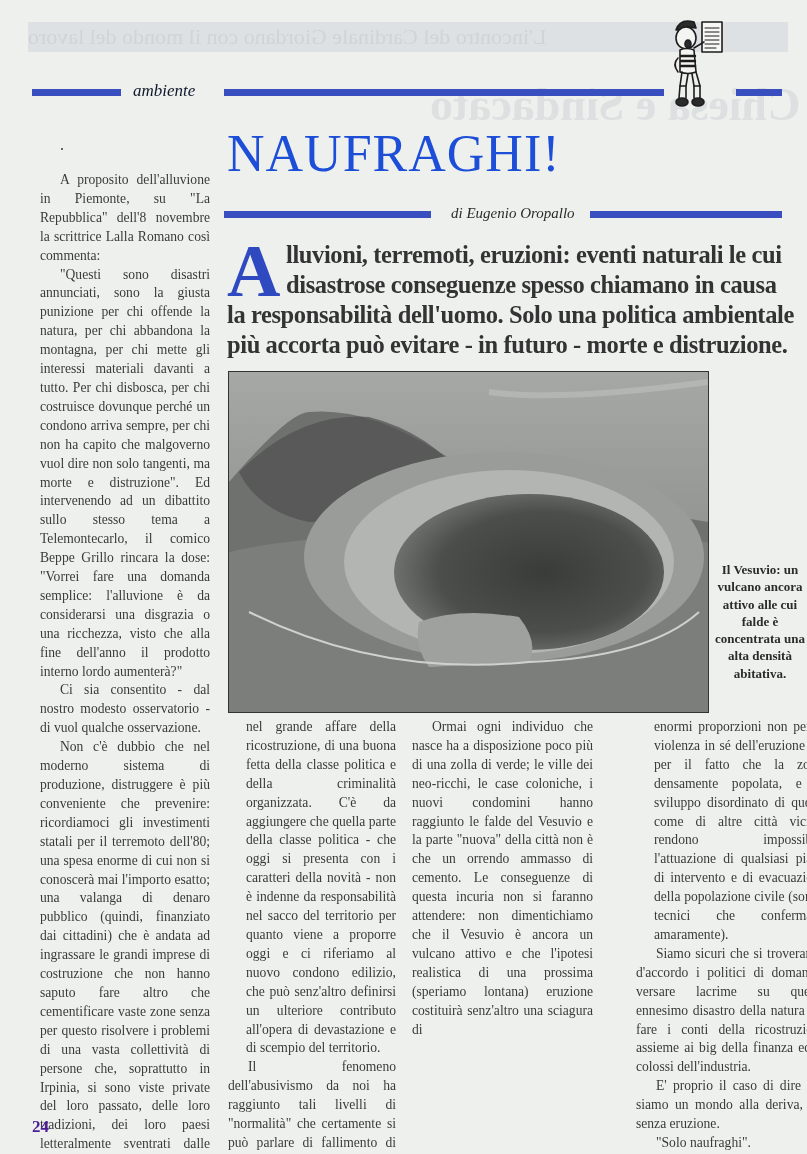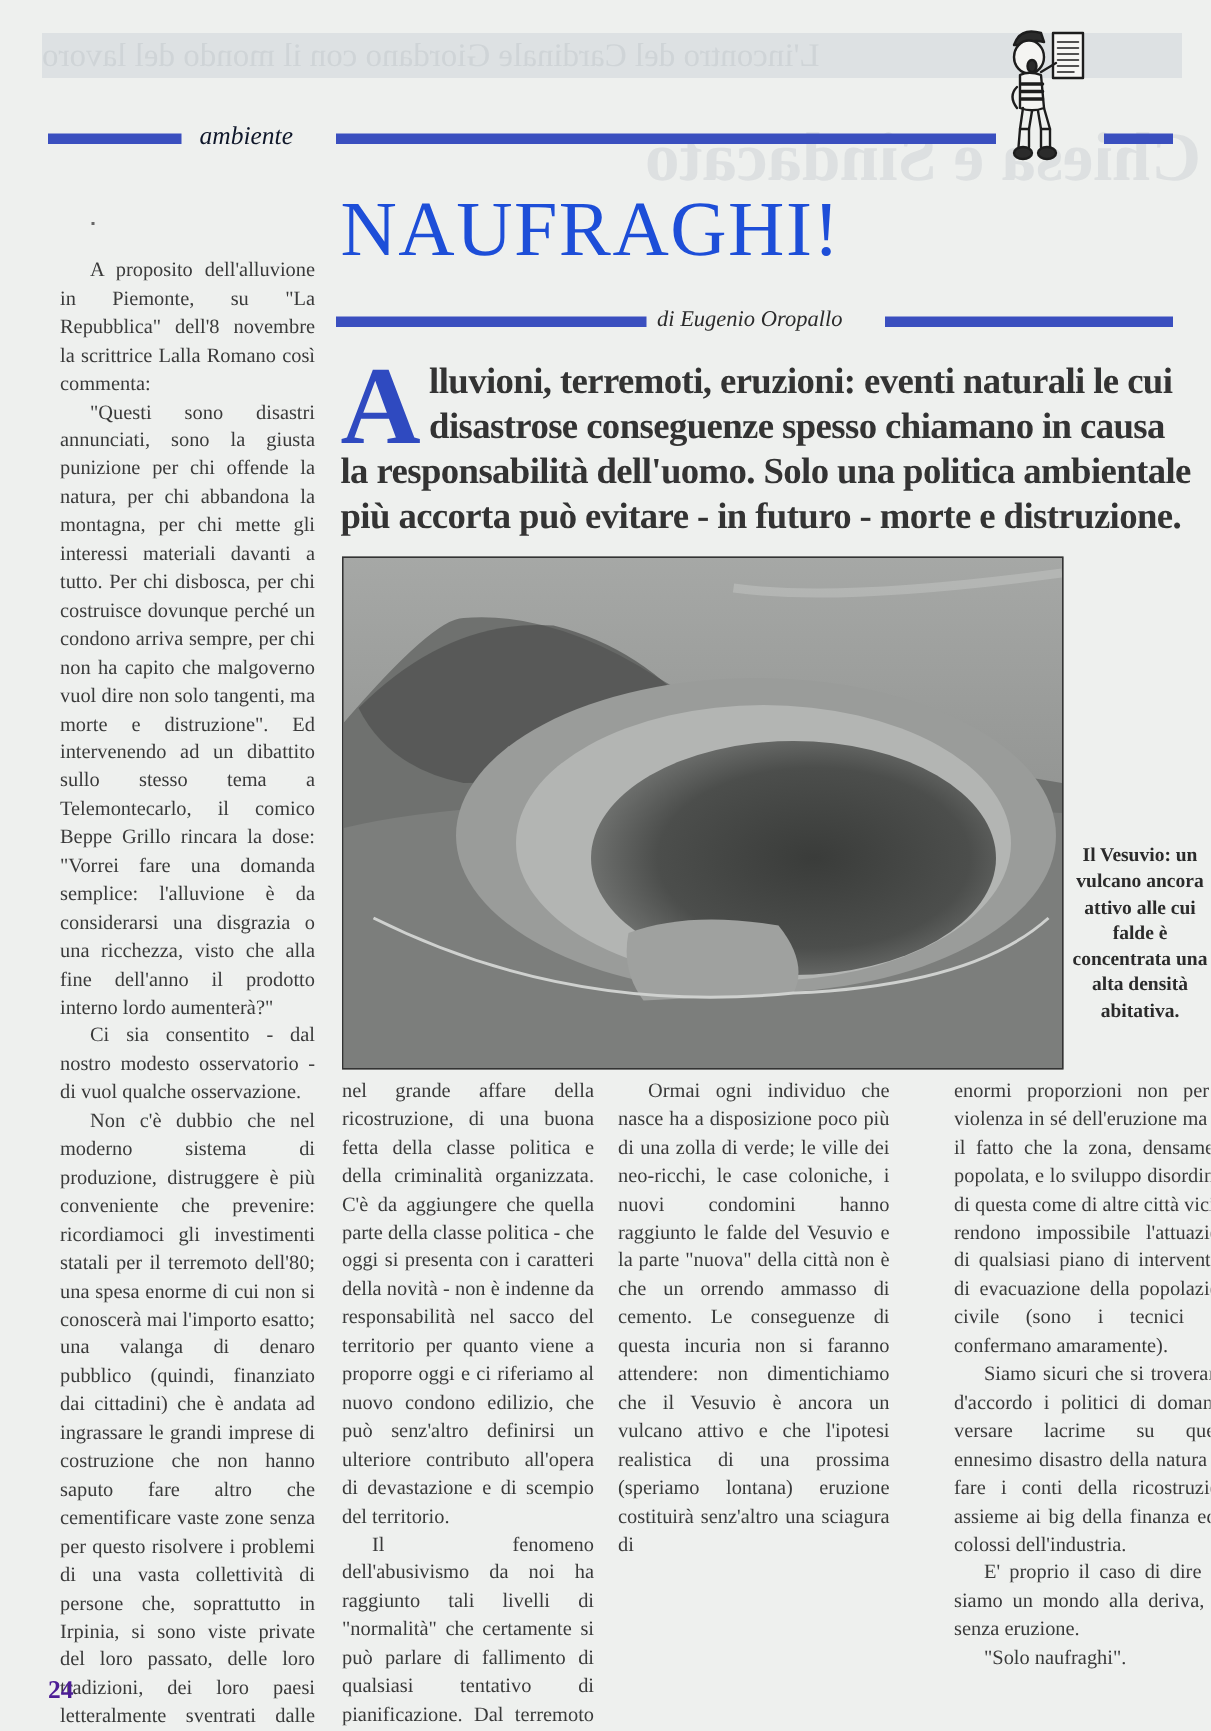--- a/index.html
+++ b/index.html
@@ -35,21 +35,21 @@
 
   
   .mascot { position: absolute; left: 666px; top: 14px; width: 62px; height: 96px; }
 
   
   .title {
     position: absolute; left: 227px; top: 128px; font-size: 52px; font-weight: normal;
     letter-spacing: 1px; color: #1d4ed8; line-height: 1;
   }
   .byline {
-    position: absolute; left: 438px; top: 205px; font-style: italic; font-size: 15px;
+    position: absolute; left: 451px; top: 205px; font-style: italic; font-size: 15px;
     color: #2b2b2b;
   }
 
   
   .lead {
     position: absolute; left: 227px; top: 240px; width: 570px;
     font-size: 24.5px; font-weight: bold; line-height: 30px; color: #333;
     font-family: "Liberation Serif", serif; letter-spacing: -0.4px;
   }
   .dropcap {
@@ -68,21 +68,21 @@
     position: absolute; left: 715px; top: 561px; width: 90px;
     font-size: 13px; font-weight: bold; line-height: 17.3px; color: #2b2b2b; text-align: center;
   }
 
   
   .col {
     position: absolute; font-size: 13.6px; line-height: 18.9px; color: #3a3a3a;
     text-align: justify;
   }
   .col p { margin: 0; text-indent: 20px; }
-  .col p.noindent { text-indent: 0; }
+  .col p.noindent { text-indent: 0; margin-left: 18px; }
   .col1 { left: 40px; top: 171px; width: 170px; }
   .col2 { left: 228px; top: 718px; width: 168px; }
   .col3 { left: 412px; top: 718px; width: 181px; }
   .col4 { left: 636px; top: 718px; width: 190px; }
 
   .dot { position: absolute; left: 61px; top: 148px; width: 2px; height: 2px; background: #666; }
 
   .page-number {
     position: absolute; left: 32px; top: 1117px; font-size: 17px; font-weight: bold; color: #4c1d95;
   }

